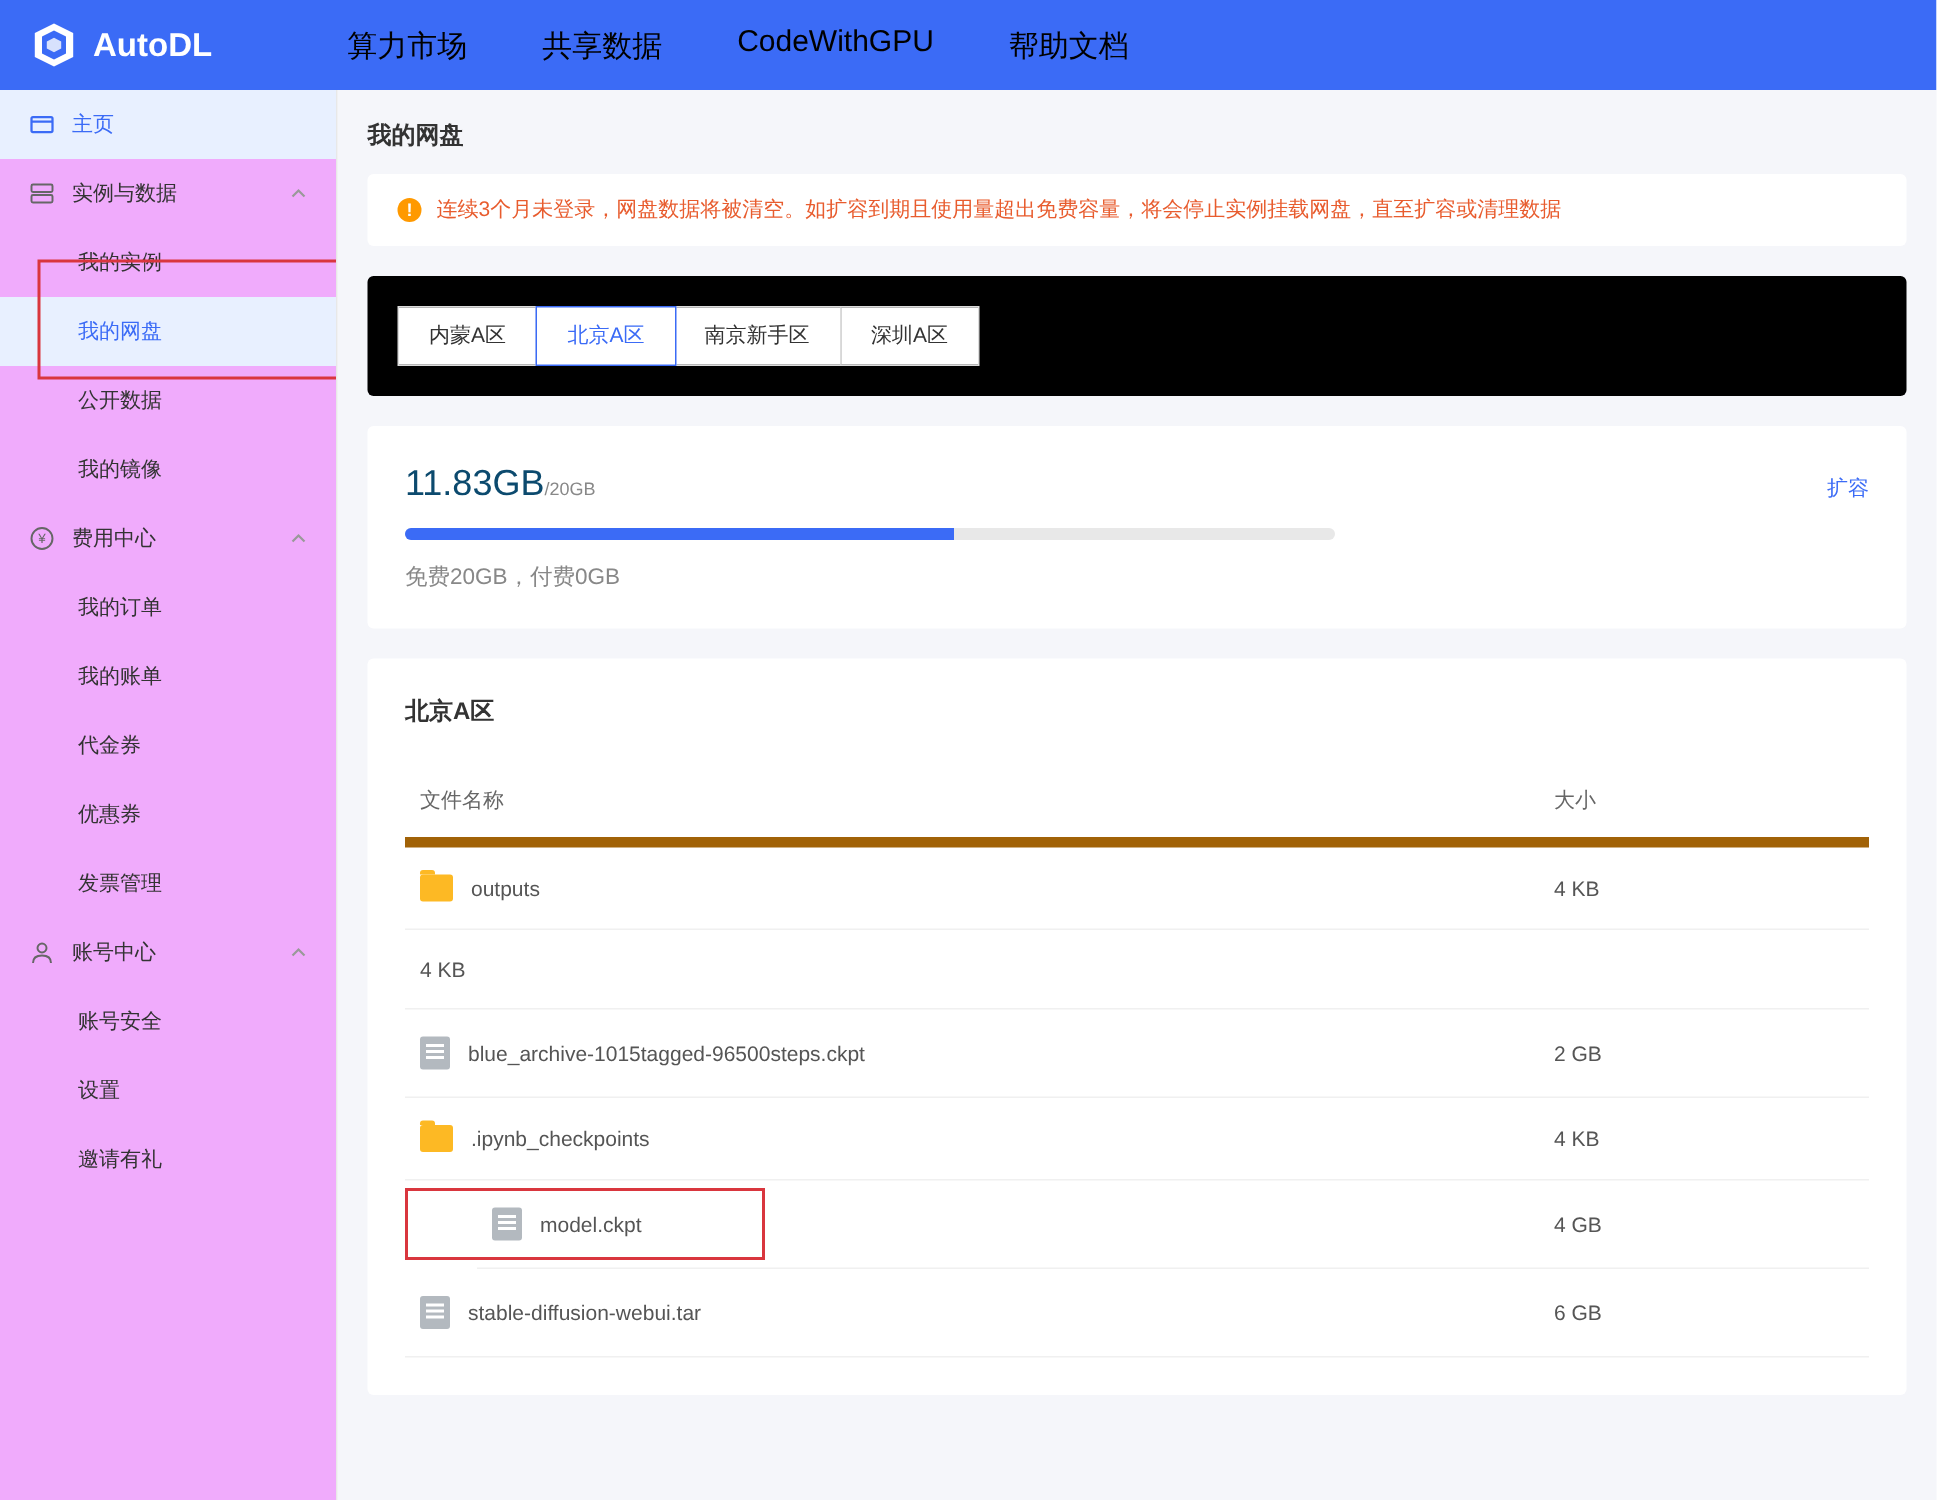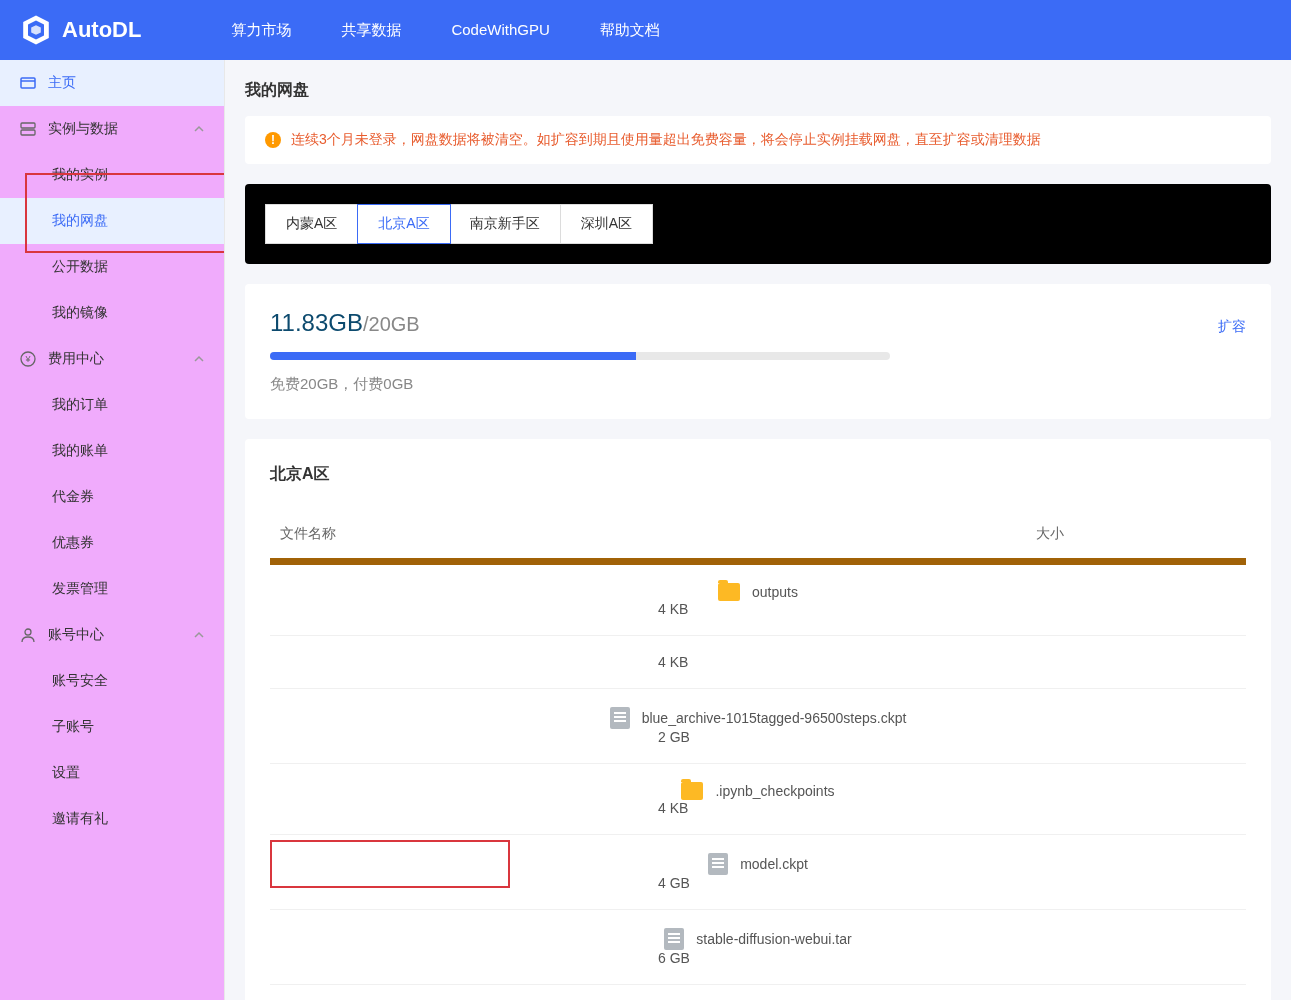--- a/index.html
+++ b/index.html
@@ -34,22 +34,22 @@
     .logo-text {
       color: #fff;
       font-size: 22px;
       font-weight: 600;
     }
     .nav-links {
       display: flex;
       gap: 50px;
     }
     .nav-link {
-      color: #ffffff;
-      font-size: 15px;
+      color: #000000;
+      font-size: 20px;
       cursor: pointer;
     }
     .main-layout {
       display: flex;
       height: calc(100% - 60px);
     }
     .sidebar {
       width: 225px;
       background: #f0abfc;
       border-right: 1px solid #e8e8e8;
@@ -169,21 +169,21 @@
       justify-content: space-between;
       align-items: baseline;
       margin-bottom: 15px;
     }
     .storage-usage {
       font-size: 24px;
       color: #0c4a6e;
       font-weight: 400;
     }
     .storage-total {
-      font-size: 20px;
+      font-size: 12px;
       color: #888;
       font-weight: 400;
     }
     .expand-link {
       color: #3b6bf6;
       font-size: 14px;
       cursor: pointer;
     }
     .progress-bar-bg {
       width: 100%;
@@ -224,21 +224,20 @@
       font-size: 14px;
       border-bottom: 7px solid #a16207;
     }
     .file-row {
       display: flex;
       align-items: center;
       padding: 18px 10px;
       border-bottom: 1px solid #f0f0f0;
       font-size: 14px;
       color: #555;
-      flex-direction: column;
     }
     .col-name {
       flex: 1;
       display: flex;
       align-items: center;
       gap: 12px;
     }
     .col-size {
       width: 200px;
     }
@@ -283,20 +282,21 @@
       border: 2px solid #d9363e;
       pointer-events: none;
     }
     .red-highlight-row {
       position: absolute;
       border: 2px solid #d9363e;
       pointer-events: none;
     }
     .file-row-wrapper {
       position: relative;
+      padding-left: 48px;
     }
   </style>
 </head>
 <body>
 
 <div class="top-nav">
   <div class="logo-area">
     <svg class="logo-icon" viewBox="0 0 40 40">
       <path fill="#fff" d="M20 2 L4 10 L4 30 L20 38 L36 30 L36 10 Z M20 8 L30 13 L30 27 L20 32 L10 27 L10 13 Z"></path>
       <path fill="#fff" d="M20 14 L14 17 L14 23 L20 26 L26 23 L26 17 Z" opacity="0.8"></path>
@@ -394,23 +394,20 @@
       <span class="chevron">
         <svg width="10" height="10" viewBox="0 0 10 10">
             <path d="M1 7 L5 3 L9 7" fill="none" stroke="#999" stroke-width="1.5"></path>
           </svg>
       </span>
     </div>
     <div class="sidebar-item sub">
         <span>账号安全</span>
       </div>
     <div class="sidebar-item sub">
-        <span>子账号</span>
-      </div>
-    <div class="sidebar-item sub">
         <span>设置</span>
       </div>
     <div class="sidebar-item sub">
         <span>邀请有礼</span>
       </div>
   </div>
 
   <div class="content">
     <div class="page-title">我的网盘</div>
 

